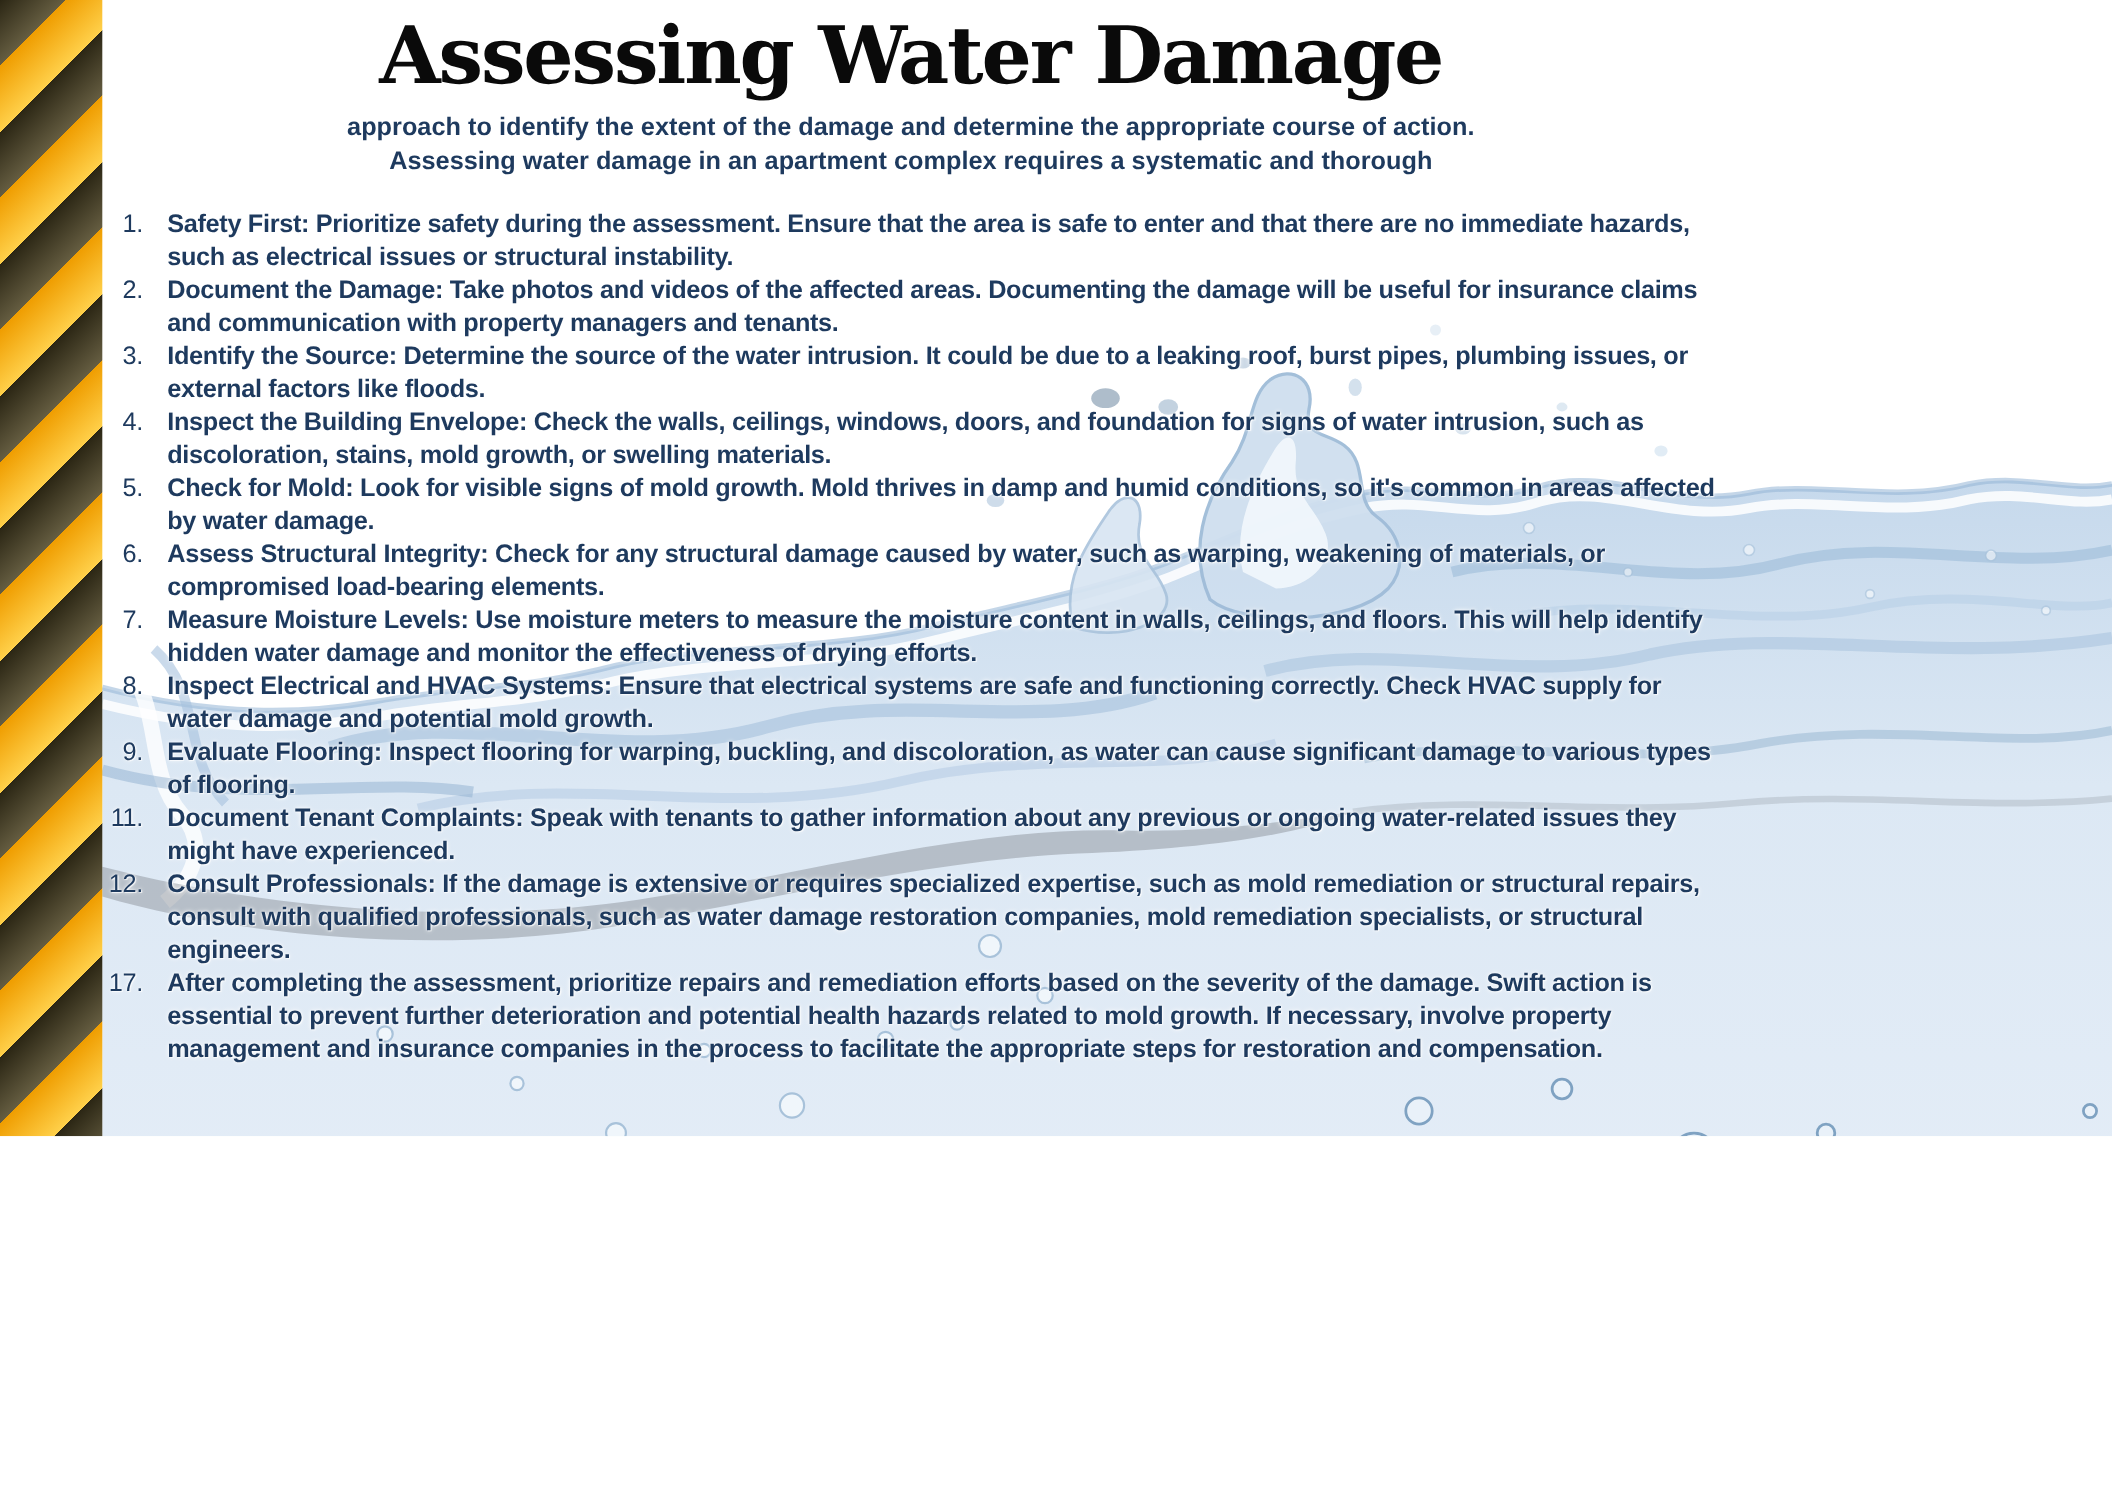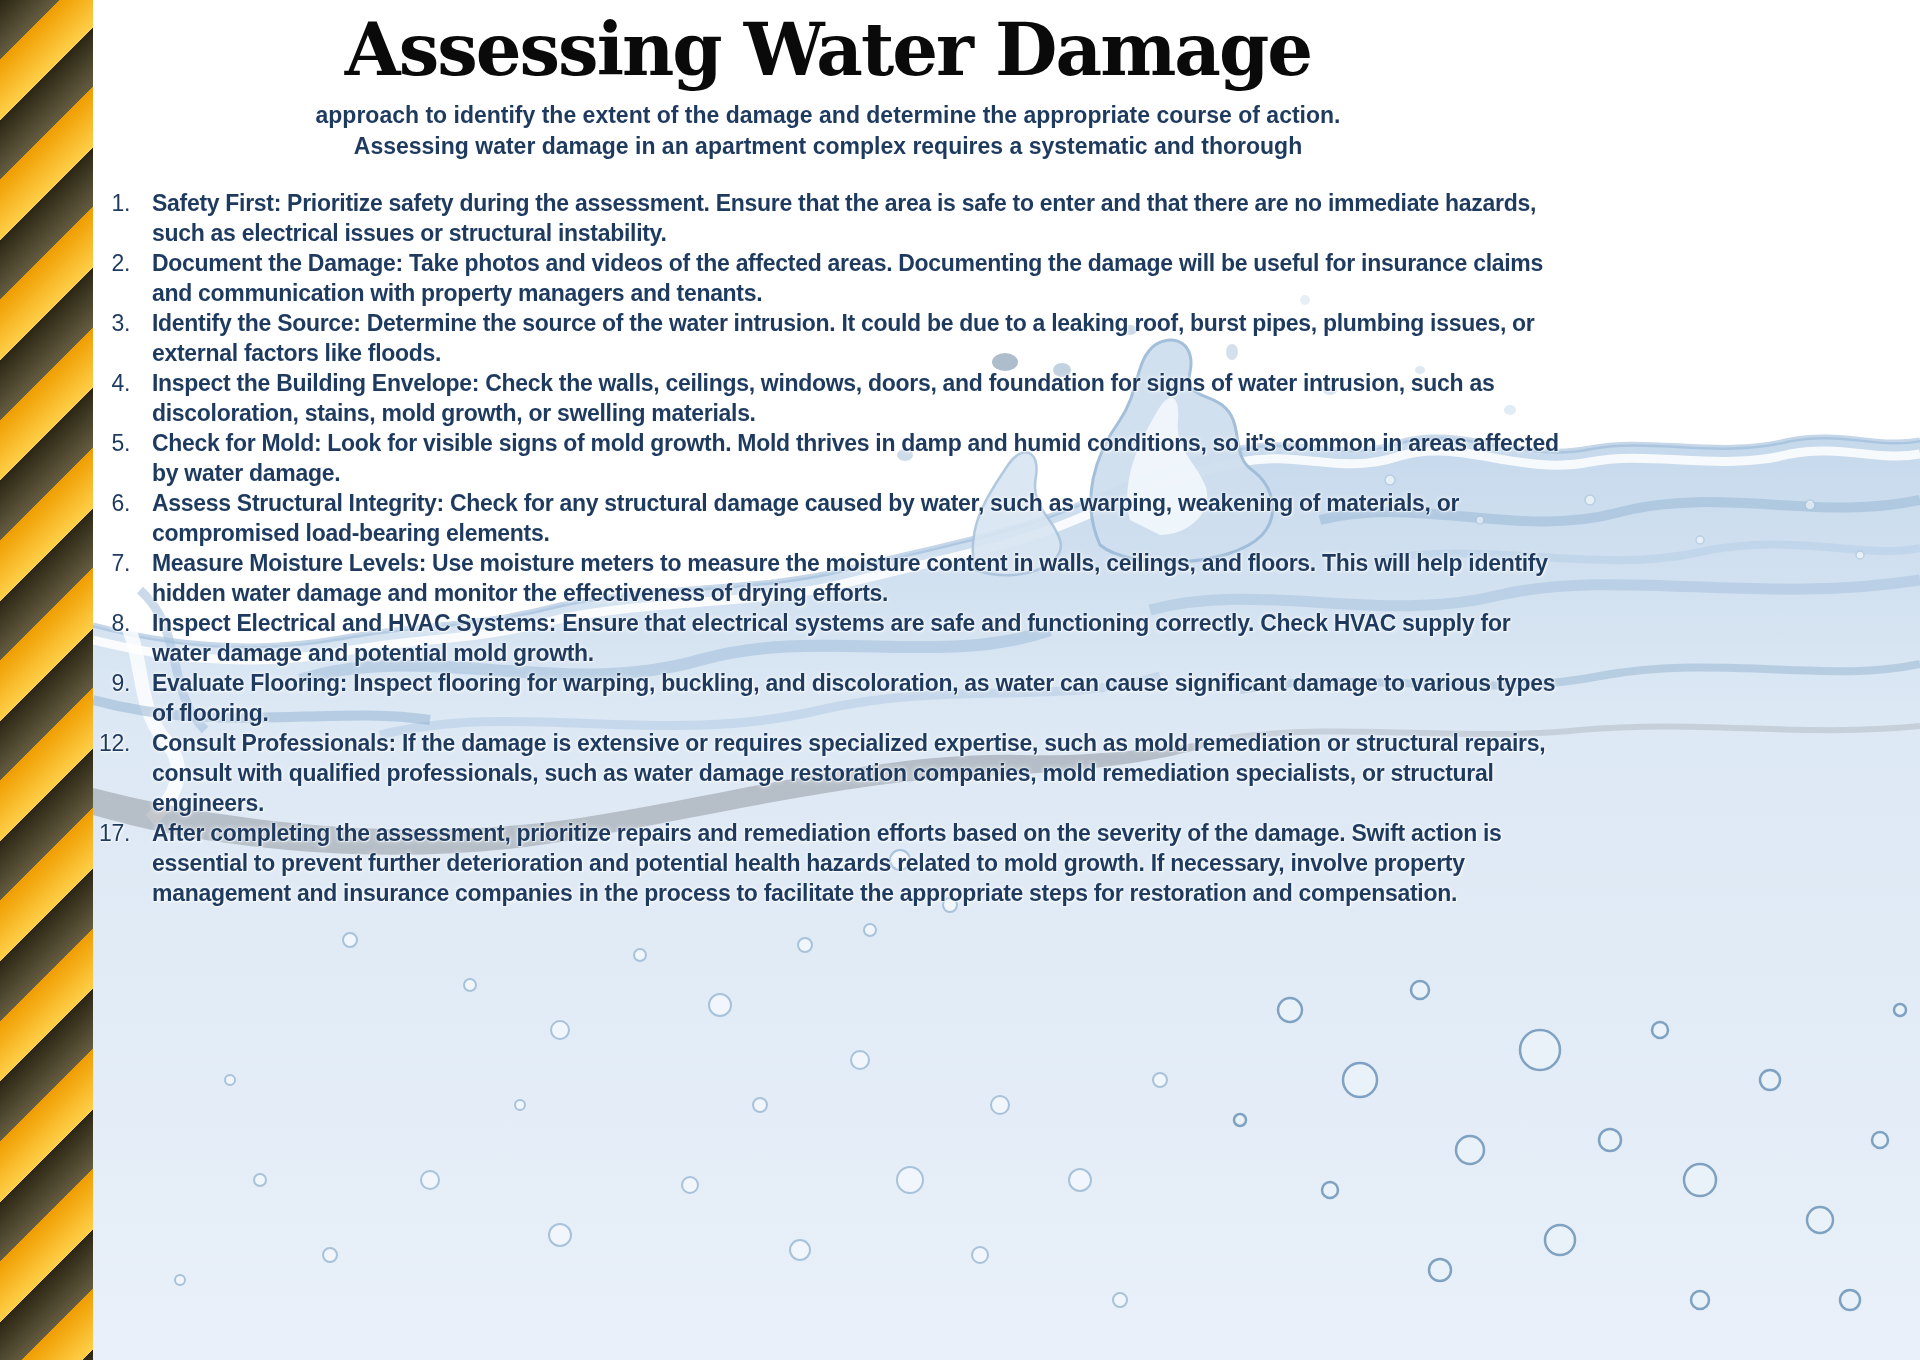--- a/index.html
+++ b/index.html
@@ -1,19 +1,19 @@
 <!DOCTYPE html>
 <html style="--title-black: #0a0a0a; --text-navy: #1e3a5e; --stripe-yellow-dark: #ef9d00; --stripe-yellow-light: #ffd04a; --stripe-olive-dark: #2b2614; --stripe-olive-light: #655d41; --water-crest: #c6d9ec; --water-base: #e9f0f9;"><head>
 <meta charset="utf-8">
 <title>Assessing Water Damage</title>
 <style>
   html,body{margin:0;padding:0;background:#ffffff;}
   .poster{
     position:relative;
-    width:1920px;height:1360px;
+    width:1920px;height:1033px;
     overflow:hidden;
     background:#ffffff;
     font-family:"Liberation Sans",sans-serif;
   }
   
   .water-bg{
     position:absolute;left:0;top:0;width:1920px;height:1360px;z-index:0;
   }
   
   .stripe{
@@ -217,20 +217,24 @@
         </li>
       <li>
           <span class="num">8.</span>
           <span class="txt">Inspect Electrical and HVAC Systems: Ensure that electrical systems are safe and functioning correctly. Check HVAC supply for water damage and potential mold growth.</span>
         </li>
       <li>
           <span class="num">9.</span>
           <span class="txt">Evaluate Flooring: Inspect flooring for warping, buckling, and discoloration, as water can cause significant damage to various types of flooring.</span>
         </li>
       <li>
+          <span class="num">11.</span>
+          <span class="txt">Document Tenant Complaints: Speak with tenants to gather information about any previous or ongoing water-related issues they might have experienced.</span>
+        </li>
+      <li>
           <span class="num">12.</span>
           <span class="txt">Consult Professionals: If the damage is extensive or requires specialized expertise, such as mold remediation or structural repairs, consult with qualified professionals, such as water damage restoration companies, mold remediation specialists, or structural engineers.</span>
         </li>
       <li>
           <span class="num">17.</span>
           <span class="txt">After completing the assessment, prioritize repairs and remediation efforts based on the severity of the damage. Swift action is essential to prevent further deterioration and potential health hazards related to mold growth. If necessary, involve property management and insurance companies in the process to facilitate the appropriate steps for restoration and compensation.</span>
         </li>
     </ol>
   </div>
 </div>

